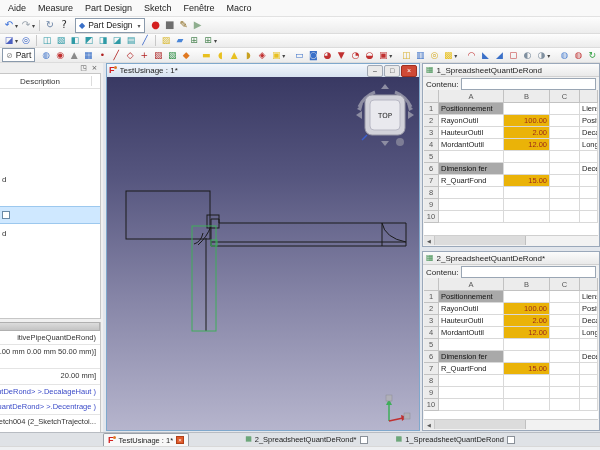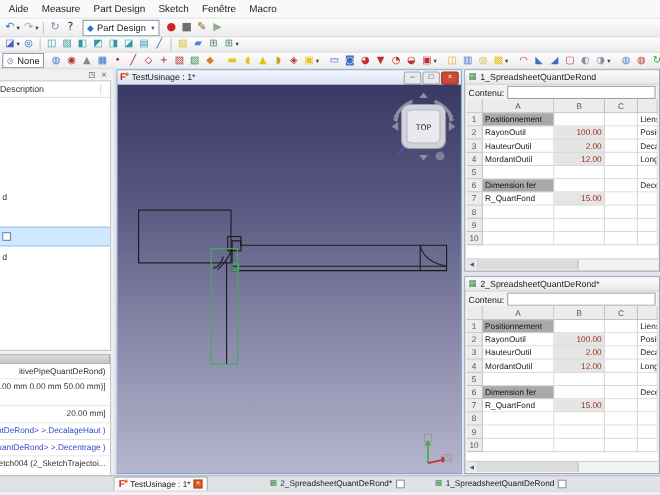--- a/index.html
+++ b/index.html
@@ -23,21 +23,21 @@
   .tb-gap{width:6px;flex:none;}
   .combo{display:inline-flex;align-items:center;height:13px;background:#fff;border:1px solid #8a9aac;
          font-size:8.5px;color:#222;padding:0 3px;margin:0 4px;gap:3px;flex:none;}
   .combo .caret{font-size:6px;color:#555;margin-left:2px;}
   .combo .cicon{font-family:"DejaVu Sans",sans-serif;font-size:8px;}
   
   #leftdock{position:absolute;left:0;top:63px;width:103px;height:369px;background:#f0f0f0;}
   #dockhead{position:absolute;left:0;top:0;width:101px;height:10px;display:flex;justify-content:flex-end;gap:2px;padding:1px 2px 0 0;box-sizing:border-box;}
   .dock-btn{width:9px;height:8px;font-size:7px;line-height:8px;text-align:center;color:#555;font-family:"DejaVu Sans",sans-serif;}
   #treepanel{position:absolute;left:0;top:10px;width:101px;height:246px;background:#fff;border:1px solid #c6c6c6;border-left:none;box-sizing:border-box;}
-  #treehead{height:14px;border-bottom:1px solid #e0e0e0;font-size:8px;color:#333;display:flex;align-items:center;position:relative;}
+  #treehead{height:14px;border-bottom:1px solid #e0e0e0;font-size:8px;color:#333;display:flex;align-items:center;padding-left:20px;position:relative;}
   #treehead .col-divider{position:absolute;left:91px;top:2px;width:1px;height:10px;background:#dcdcdc;}
   #treeitems{position:absolute;left:0;top:96px;width:100%;}
   .tree-row{height:18px;display:flex;align-items:center;font-size:8px;color:#333;padding-left:2px;box-sizing:border-box;}
   .tree-row.selected{background:#cfe8ff;border-top:1px solid #9cc8ee;border-bottom:1px solid #9cc8ee;}
   .tree-row.selected::before{content:"";width:6px;height:6px;border:1px solid #6a8aa6;background:#fff;margin-right:3px;}
   #propssection{position:absolute;left:0;top:259px;width:101px;height:110px;border-right:1px solid #c6c6c6;box-sizing:border-box;}
   #propshead{height:9px;background:linear-gradient(#dcdcdc,#c4c4c4);border:1px solid #b0b0b0;border-left:none;box-sizing:border-box;}
   #propslist{background:#fff;}
   .prop-row{position:relative;overflow:hidden;border-bottom:1px solid #e4e4e4;background:#fff;}
   .prop-text{position:absolute;right:4px;top:2px;font-size:7.5px;white-space:nowrap;color:#333;}
@@ -63,21 +63,21 @@
   .sheet-contenu{height:14px;display:flex;align-items:center;gap:3px;padding:0 3px;}
   .sheet-contenu label{font-size:8px;color:#222;flex:none;}
   .sheet-contenu input{flex:1;height:10px;border:1px solid #9aa6b4;background:#fff;font-size:8px;padding:0 2px;min-width:0;}
   .sheet-grid{position:absolute;left:1px;right:1px;top:26px;bottom:11px;background:#fff;overflow:hidden;
               display:grid;grid-template-columns:15px 65px 46px 30px 1fr;grid-template-rows:13px repeat(10,12px);align-content:start;}
   .sg-h{background:#ececec;border-right:1px solid #c2c2c2;border-bottom:1px solid #c2c2c2;
         font-size:7.5px;color:#555;display:flex;align-items:center;justify-content:center;overflow:hidden;}
   .sg-c{background:#fff;border-right:1px solid #d9d9d9;border-bottom:1px solid #d9d9d9;
         font-size:7.5px;color:#222;padding:0 2px;display:flex;align-items:center;overflow:hidden;white-space:nowrap;}
   .sg-c.gray{background:#a9a9a9;color:#101010;}
-  .sg-c.yellow{background:#e5e5e5;color:#9c2a1a;justify-content:flex-end;}
+  .sg-c.yellow{background:#eab308;color:#9c2a1a;justify-content:flex-end;}
   .sheet-hscroll{position:absolute;left:1px;right:1px;bottom:1px;height:9px;background:#f2f2f2;border-top:1px solid #cfcfcf;display:flex;}
   .hs-btn{width:10px;background:#e8e8e8;border-right:1px solid #c8c8c8;font-size:5px;display:flex;align-items:center;justify-content:center;color:#555;flex:none;}
   .hs-thumb{width:90px;background:#dcdcdc;border-right:1px solid #c0c0c0;}
   
   #tabbar{position:absolute;left:0;top:432px;width:600px;height:14px;background:#dfe2e6;border-top:1px solid #b8bcc2;
           display:flex;align-items:center;padding-left:103px;box-sizing:border-box;}
   .mditab{display:inline-flex;align-items:center;gap:3px;height:13px;padding:0 4px;font-size:7.5px;color:#222;white-space:nowrap;flex:none;}
   .mditab.active{background:#f8f8f8;border:1px solid #9aa0a8;border-bottom:none;border-radius:2px 2px 0 0;}
   #tabbar .mditab:nth-of-type(2){margin-left:52px;}
   #tabbar .mditab:nth-of-type(3){margin-left:20px;}
@@ -182,21 +182,21 @@
         <span class="tb-glyph" style="color: rgb(80, 136, 88);">⊞</span>
       </span>
       <span class="tb-btn">
         <span class="tb-glyph" style="color: rgb(80, 136, 88);">⊞</span>
       </span>
       <span class="tb-dd">▾</span>
     </div>
   <div id="tbrow3" class="tbrow">
     <span class="combo" style="height:12px;margin-left:0">
       <span class="cicon" style="color:#888">⊘</span>
-      <span>None</span>
+      <span>Part</span>
     </span>
     <span id="tb3-icons" style="display:flex;align-items:center;">
         <span class="tb-btn">
           <span class="tb-glyph" style="color: rgb(58, 112, 200);">◍</span>
         </span>
         <span class="tb-btn">
           <span class="tb-glyph" style="color: rgb(192, 48, 48);">◉</span>
         </span>
         <span class="tb-btn">
           <span class="tb-glyph" style="color: rgb(138, 138, 138);">▲</span>

